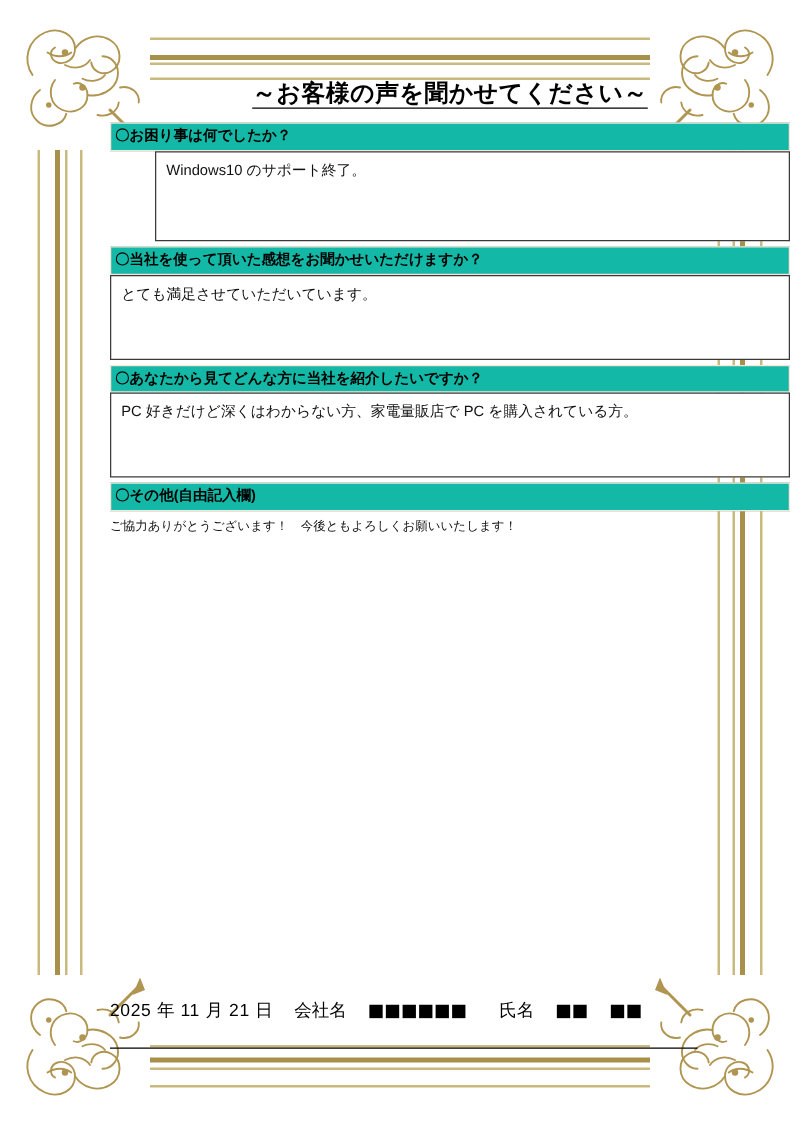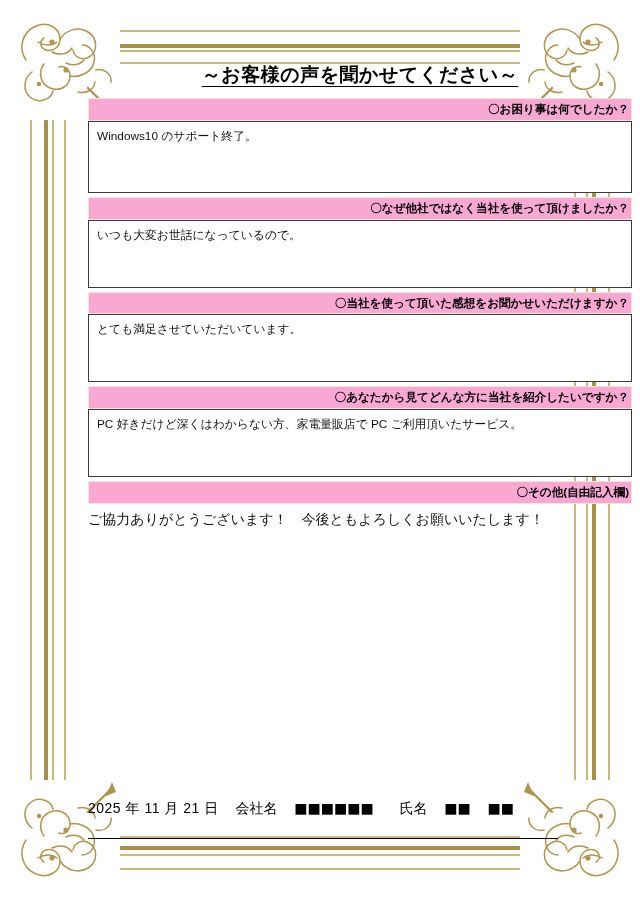--- a/index.html
+++ b/index.html
@@ -67,59 +67,58 @@
     font-size: 12.5px;
     font-weight: bold;
     color: #000;
     margin: 0 0 7px 0;
     white-space: nowrap;
   }
 
   
   .qa-block { margin-bottom: 4px; }
   .q-header {
-    background: #f9a8d4;
+    background: #14b8a6;
     font-size: 11.6px;
     font-weight: bold;
     color: #000;
     padding: 2px 2px 2px 3px;
     line-height: 1.45;
     border: 1px solid #fae3d7;
     box-sizing: border-box;
-    text-align: right;
   }
   .a-box {
     border: 1px solid #3a3a3a;
     box-sizing: border-box;
     background: #ffffff;
     padding: 4px 7px 4px 8px;
     font-size: 11.8px;
     line-height: 1.72;
     color: #111;
   }
-  .a-box.h-sm  { height: 72px; }
+  .a-box.h-sm  { height: 72px; margin-left: 36px; }
   .a-box.h-md  { height: 68px; }
   .a-box.h-free{ height: 85px; }
 
   
   .consent-row {
     border: 1px solid #3a3a3a;
     box-sizing: border-box;
     padding: 2px 4px 3px 6px;
     font-size: 12.3px;
     color: #111;
     white-space: nowrap;
     line-height: 1.5;
   }
   .hl-box {
     background: #ffff00;
     padding: 0 0px;
   }
   .thanks-line {
-    font-size: 14px;
+    font-size: 10px;
     color: #111;
     margin-top: 5px;
     line-height: 1.5;
     white-space: nowrap;
   }
 
   
   .sign-line {
     position: absolute;
     left: 88px;
@@ -249,33 +248,29 @@
 <div class="sheet">
 
   <h1 class="doc-title">～お客様の声を聞かせてください～</h1>
 
   <div class="qa-block">
     <div class="q-header">〇お困り事は何でしたか？</div>
     <div class="a-box h-sm">Windows10 のサポート終了。</div>
   </div>
 
 
-  <div class="qa-block">
-    <div class="q-header">〇なぜ他社ではなく当社を使って頂けましたか？</div>
-    <div class="a-box h-md">いつも大変お世話になっているので。</div>
-  </div>
 
   <div class="qa-block">
     <div class="q-header">〇当社を使って頂いた感想をお聞かせいただけますか？</div>
     <div class="a-box h-md">とても満足させていただいています。</div>
   </div>
 
   <div class="qa-block">
     <div class="q-header">〇あなたから見てどんな方に当社を紹介したいですか？</div>
-    <div class="a-box h-md">PC 好きだけど深くはわからない方、家電量販店で PC ご利用頂いたサービス。</div>
+    <div class="a-box h-md">PC 好きだけど深くはわからない方、家電量販店で PC を購入されている方。</div>
   </div>
 
   <div class="qa-block">
     <div class="q-header">〇その他(自由記入欄)</div>
   </div>
 
 
   <div class="thanks-line">ご協力ありがとうございます！　今後ともよろしくお願いいたします！</div>
 </div>
 

